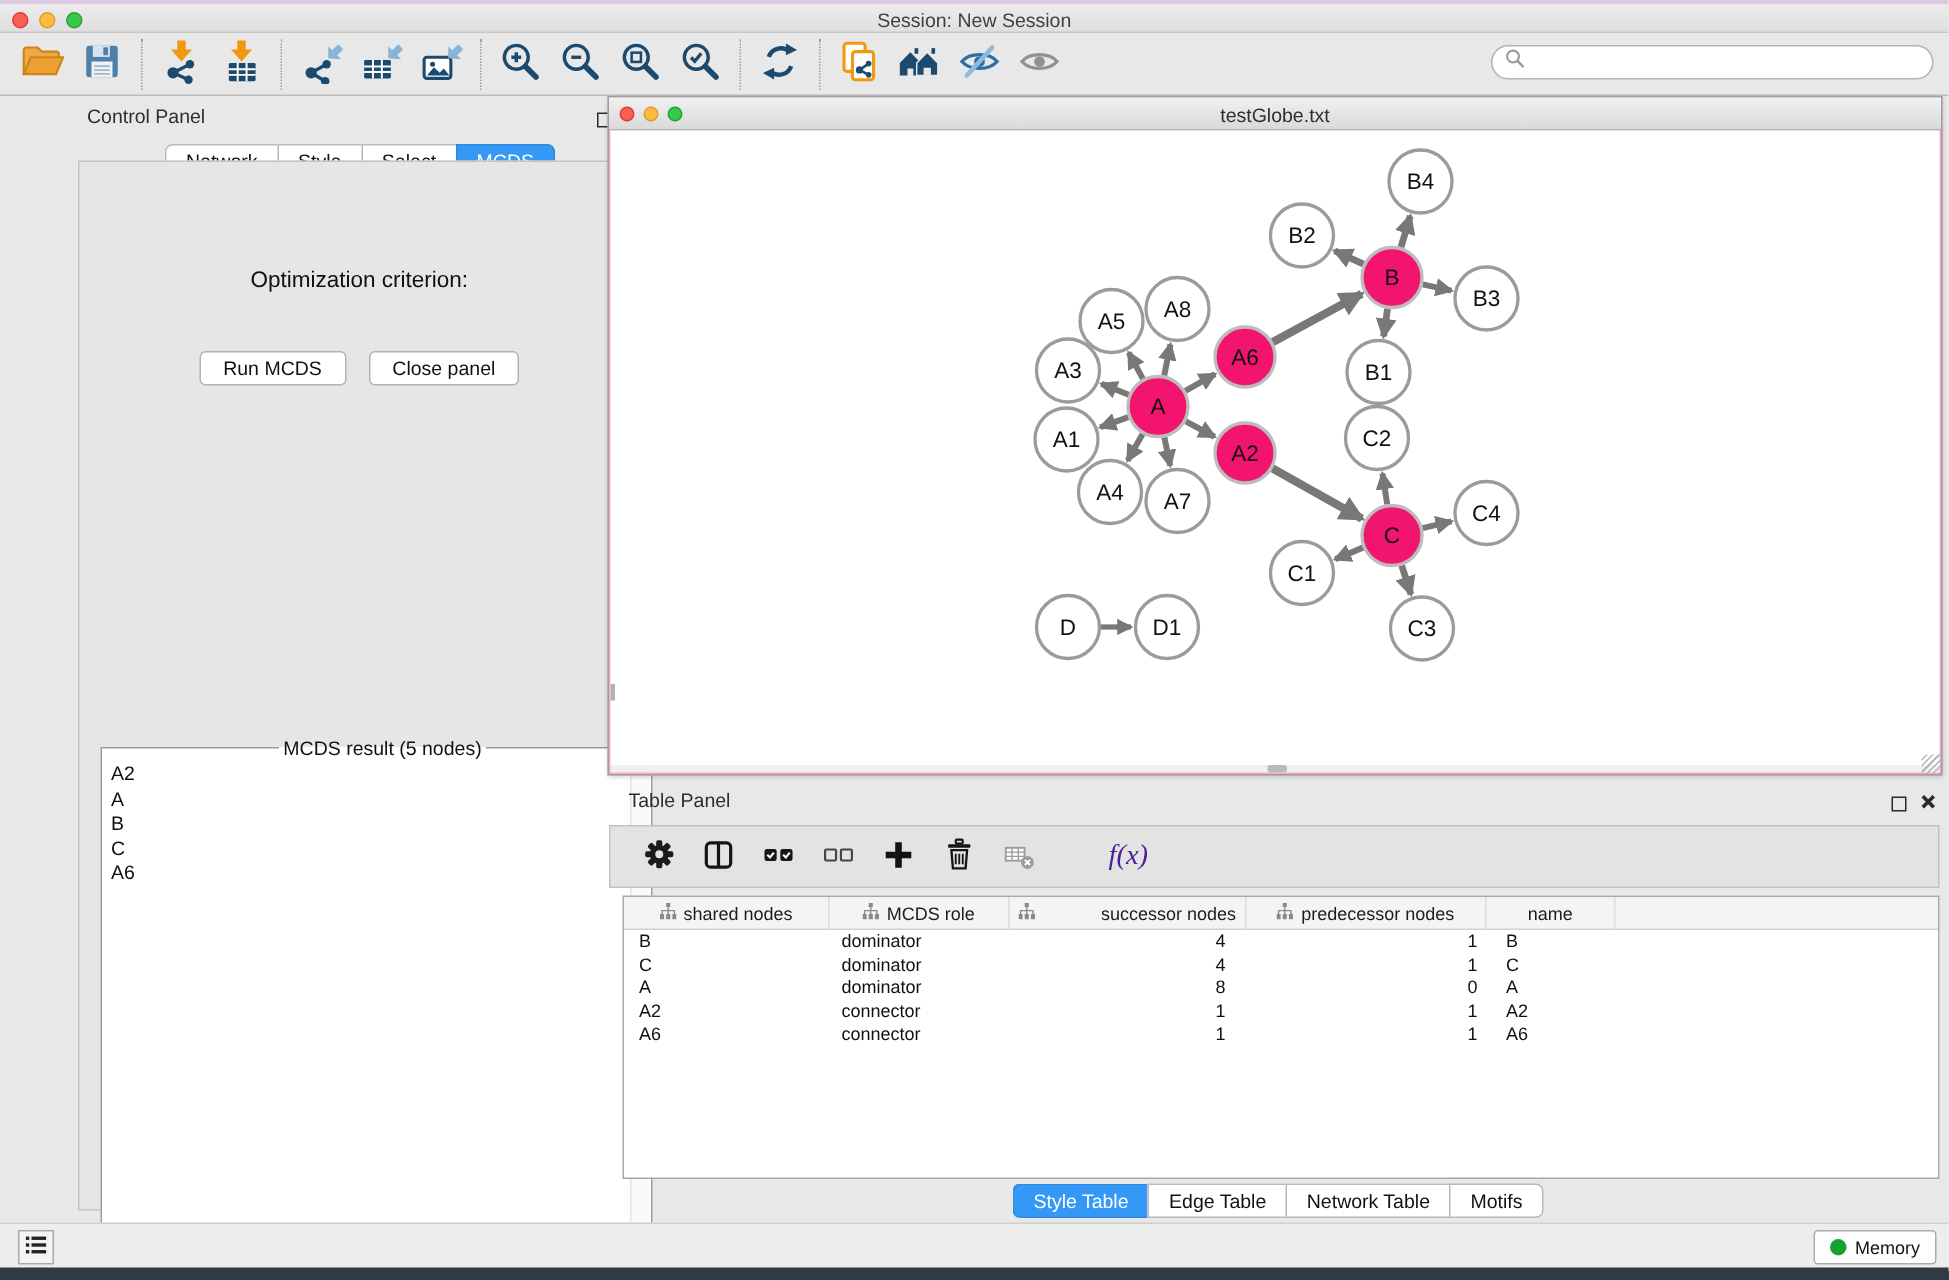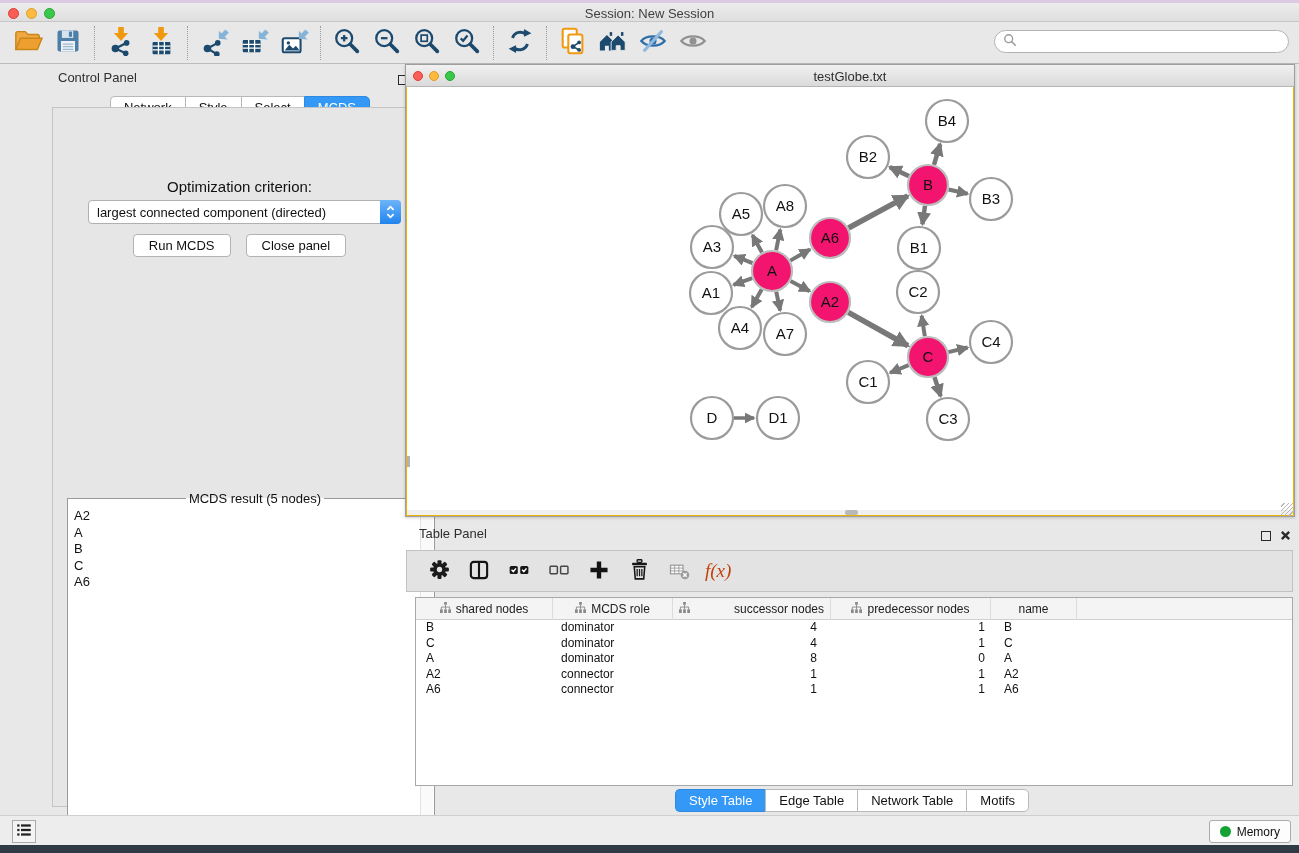--- a/index.html
+++ b/index.html
@@ -54,40 +54,40 @@
   .result-fs { position:absolute; left:14px; top:383px; width:368px; height:350px;
     border:1px solid #9a9a9a; background:#fff; }
   .result-fs legend { font-size:13px; color:#111; margin-left:4px; padding:0 3px; background:transparent;text-align:center; }
   .result-list { position:absolute; left:1px; top:2px; right:14px; bottom:1px; overflow:hidden; }
   .result-list div { font-size:13px; color:#111; line-height:16.5px; padding-left:5px; }
   .result-scroll { position:absolute; top:2px; right:1px; bottom:1px; width:13px;
     background:#fafafa; border-left:1px solid #e2e2e2; }
 
   
   .net-window { position:absolute; left:405px; top:64px; width:890px; height:453px;
-    background:#eab308; border:1px solid #9e9e9e; box-shadow:0 1px 3px rgba(0,0,0,.18); }
+    background:#f9a8d4; border:1px solid #9e9e9e; box-shadow:0 1px 3px rgba(0,0,0,.18); }
   .net-titlebar { position:absolute; left:0; top:0; right:0; height:22px;
     background:linear-gradient(#f1f1f1,#dadada); border-bottom:1px solid #b6b6b6; }
   .net-titlebar .title { position:absolute; left:0; right:0; top:4px; text-align:center; font-size:13px; color:#2e2e2e; }
   .net-lights { position:absolute; left:7px; top:6px; display:flex; gap:6px; }
   .net-lights .light { width:10px; height:10px; }
   .net-canvas { position:absolute; left:1px; top:22px; width:886px; height:424px; background:#fff; }
   .vthumb { position:absolute; left:0; top:369px; width:3px; height:11px; background:#b3b3b3; }
   .hscroll { position:absolute; left:1px; bottom:1px; height:5px; width:886px; background:#f0f0f0; }
   .hthumb { position:absolute; left:438px; top:0; width:13px; height:5px; background:#b9b9b9; border-radius:2px; }
   .resize-corner { position:absolute; right:0; bottom:0; width:13px; height:13px;
     background:repeating-linear-gradient(135deg,transparent 0 2px,#b8b8b8 2px 3px); }
 
   
   .table-panel { position:absolute; left:405px; top:520px; width:894px; height:292px; }
   .tp-toolbar { position:absolute; left:1px; top:30px; width:887px; height:42px;
     background:#e3e3e3; border:1px solid #c2c2c2; display:flex; align-items:center; padding-left:14px; gap:4px; }
   .tp-btn { width:36px; height:34px; border:none; background:transparent; display:flex;
     align-items:center; justify-content:center; cursor:pointer; }
-  .fx-label { font-size:19px; color:#c2410c; font-style:italic; font-family:"Liberation Serif",serif; padding-left:4px; }
+  .fx-label { font-size:19px; color:#4c1d95; font-style:italic; font-family:"Liberation Serif",serif; padding-left:4px;margin-left:34px; }
   .ntable { position:absolute; left:10px; top:77px; width:878px; height:189px; background:#fff;
     border:1px solid #a8a8a8; overflow:hidden; }
   .ntable-header { display:flex; height:22px; background:#f4f4f4; border-bottom:1px solid #cfcfcf; }
   .th { display:flex; align-items:center; justify-content:center; gap:5px; font-size:12px; color:#1c1c1c;
     border-right:1px solid #dcdcdc; height:22px; cursor:pointer; }
   .tr { display:flex; height:15.6px; cursor:default; }
   .td { font-size:12px; color:#111; line-height:15.6px; white-space:nowrap; overflow:hidden; }
   .tp-tabs { top:269px; }
   .tp-tabs .tab.active { background:#3398f6; color:#fff; }
 
@@ -288,28 +288,20 @@
           </svg></span>
     </div>
     <div class="seg-tabs cp-tabs">
         <span class="tab">Network</span>
         <span class="tab">Style</span>
         <span class="tab">Select</span>
         <span class="tab active">MCDS</span>
       </div>
     <div class="cp-body">
       <div class="opt-label">Optimization criterion:</div>
-      <div class="selectbox">
-        <span class="sel-text">largest connected component (directed)</span>
-        <span class="stepper">
-            <svg width="11" height="16" viewBox="0 0 12 18">
-              <path d="M2.5 6.5 L6 3 L9.5 6.5 M2.5 11.5 L6 15 L9.5 11.5" fill="none" stroke="#fff" stroke-width="2"></path>
-            </svg>
-          </span>
-      </div>
       <div class="cp-buttons">
         <button class="mac-btn">Run MCDS</button>
         <button class="mac-btn">Close panel</button>
       </div>
       <fieldset class="result-fs">
         <legend>MCDS result (5 nodes)</legend>
         <div class="result-list">
             <div>A2</div>
             <div>A</div>
             <div>B</div>

